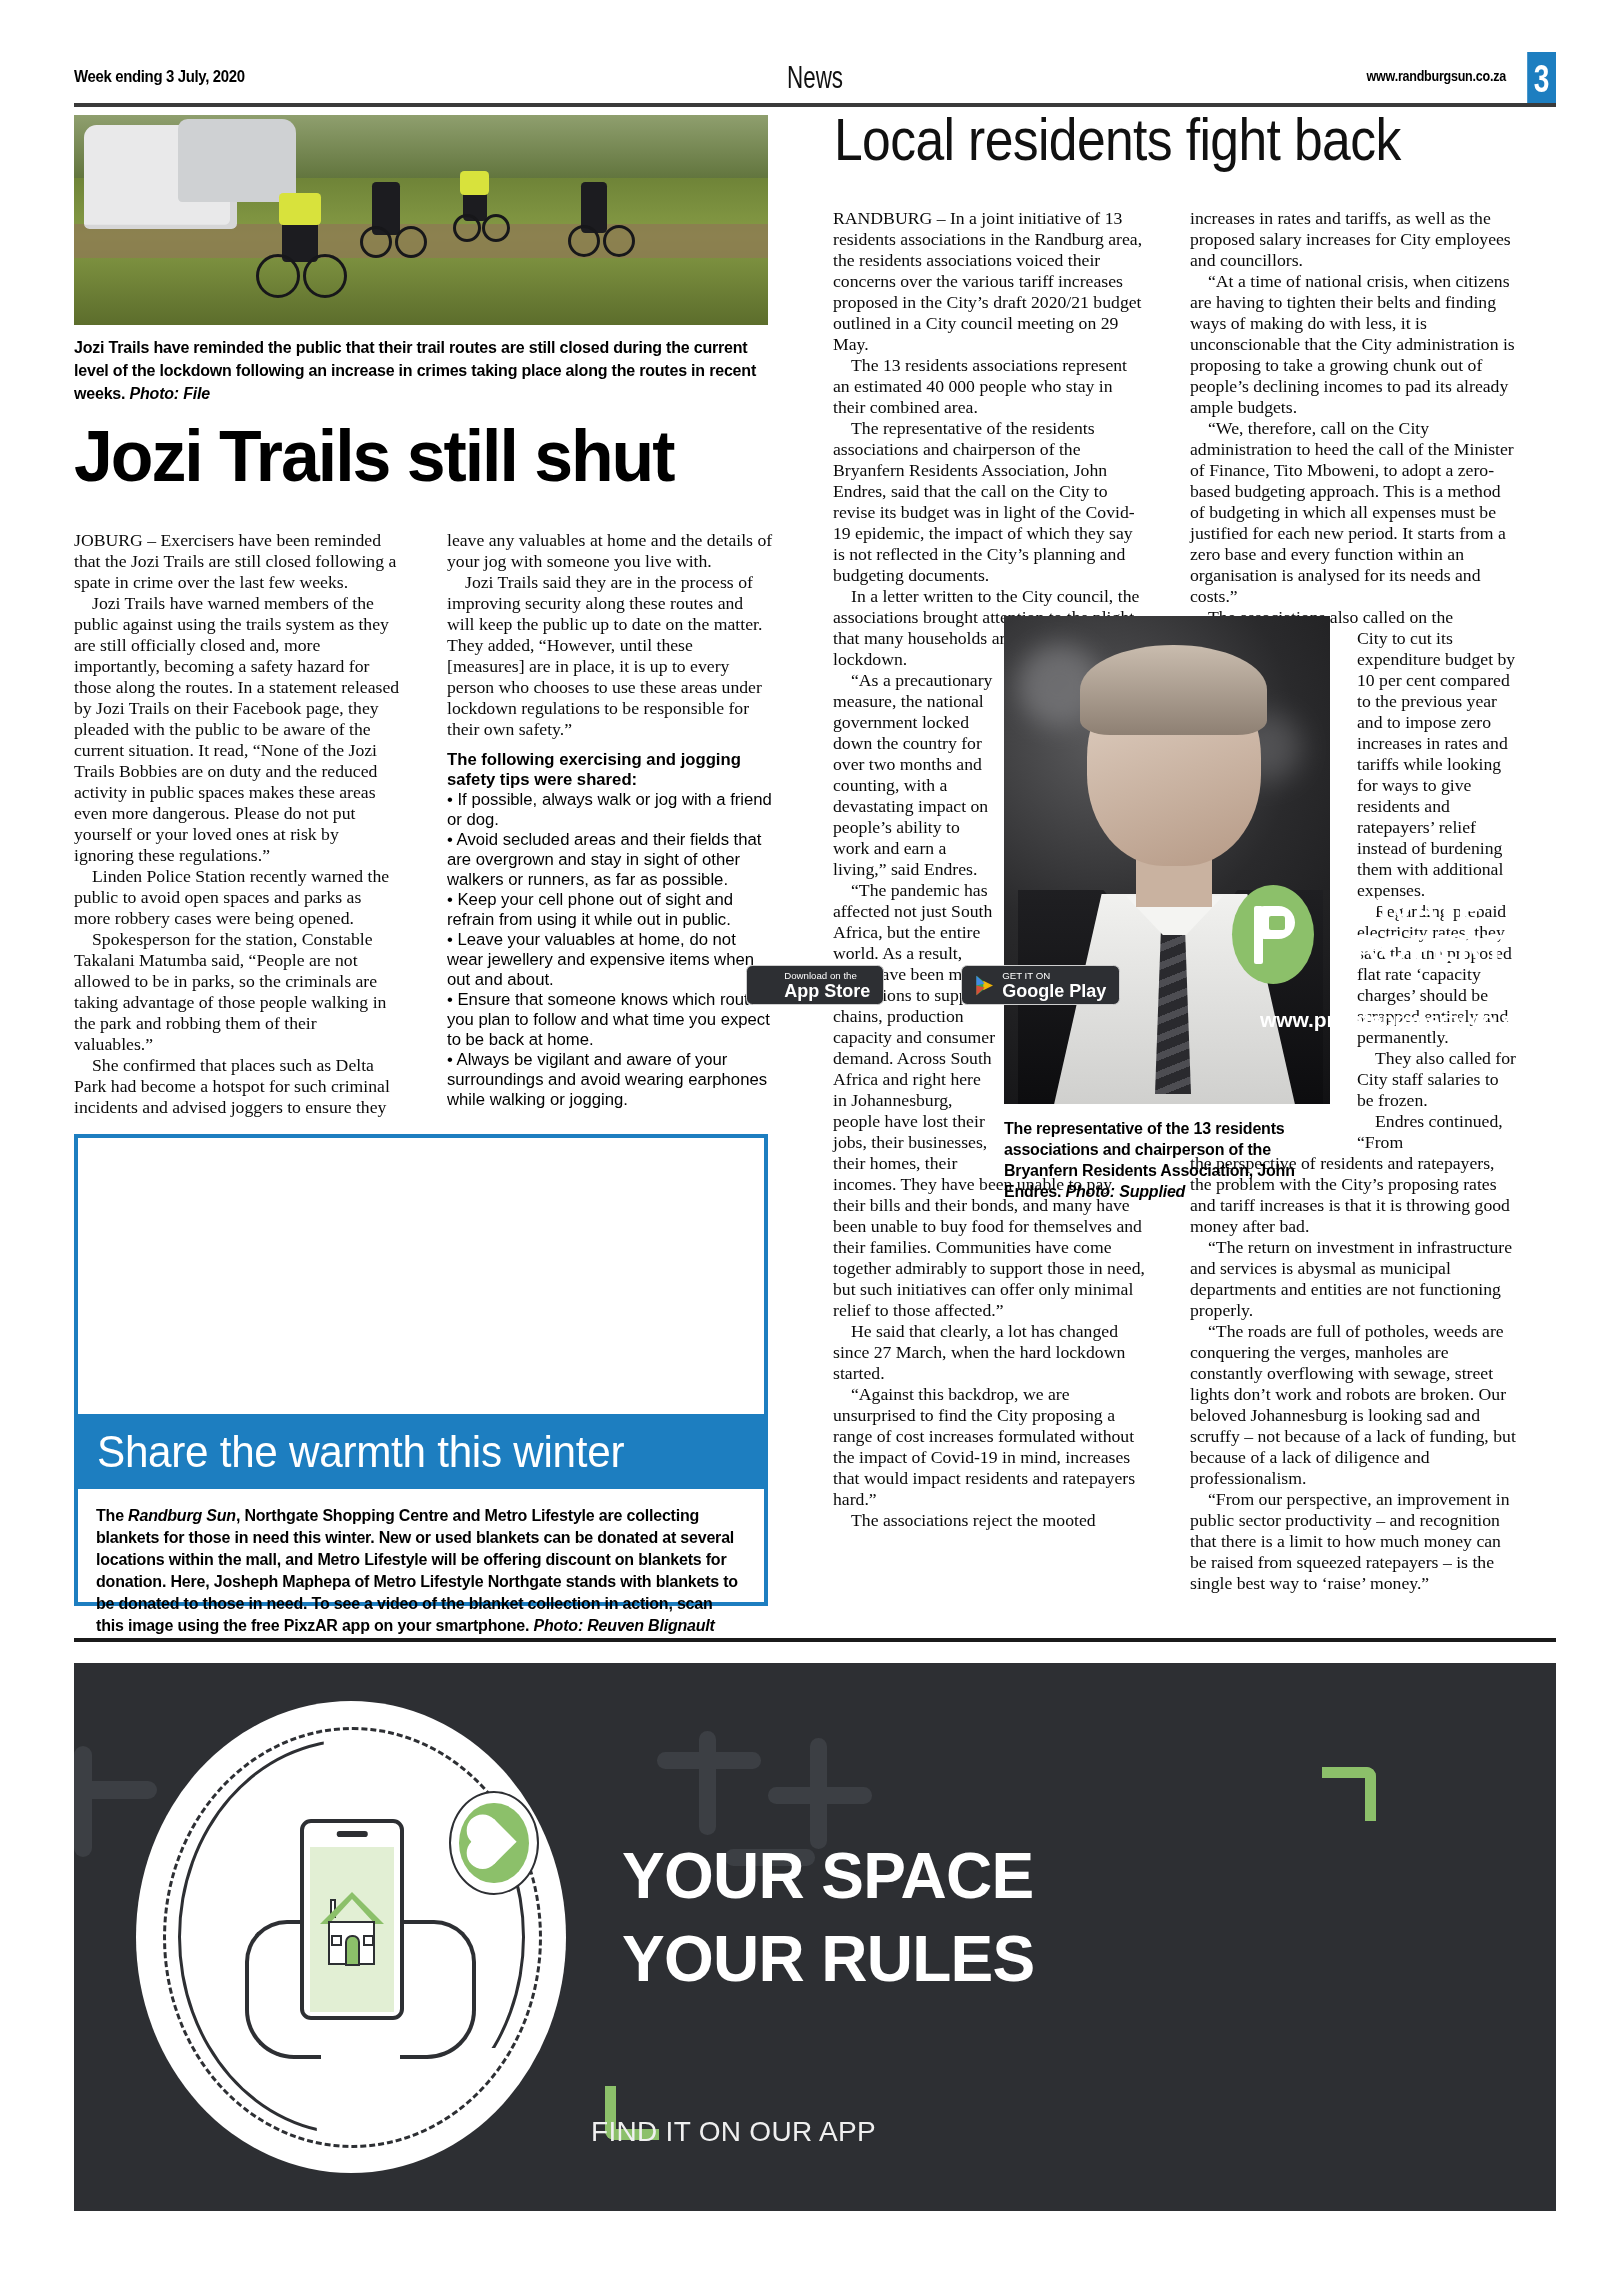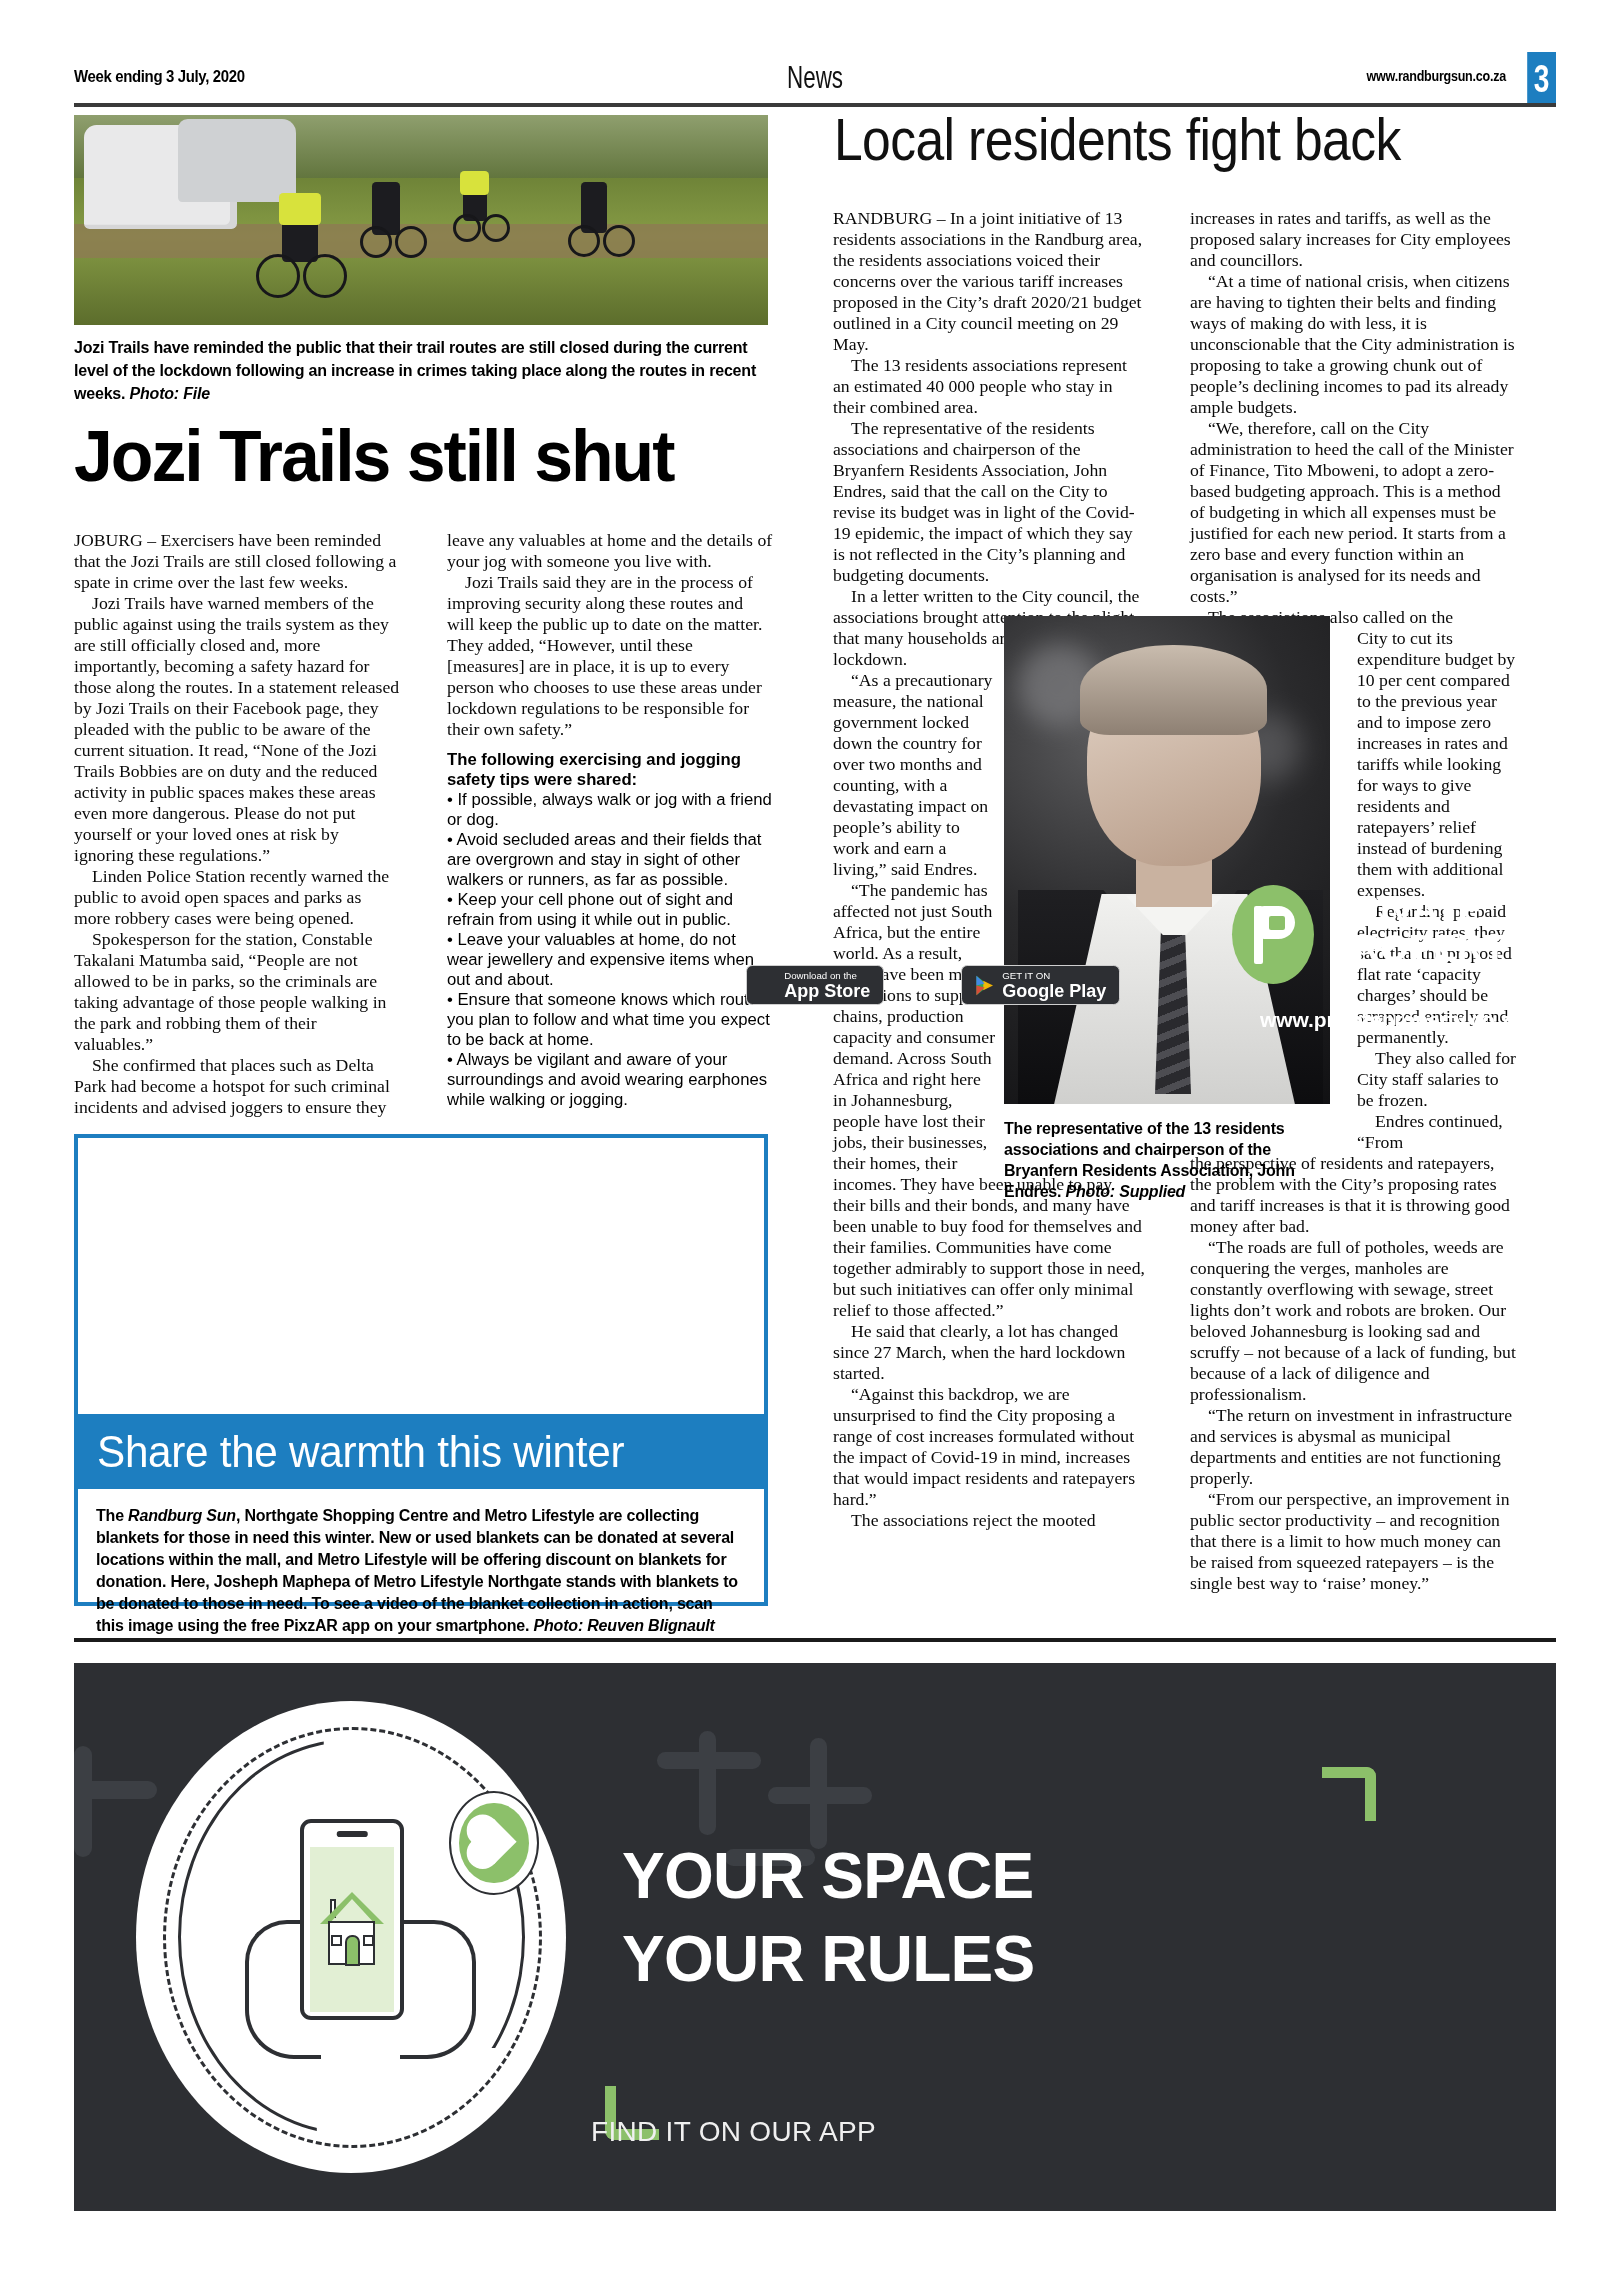--- a/index.html
+++ b/index.html
@@ -424,22 +424,22 @@
       <p>The associations also called on the</p>
     </div>
     <div class="body-serif" style="width:161px;margin-left:167px;">
       <p class="noind">City to cut its expenditure budget by 10 per cent compared to the previous year and to impose zero increases in rates and tariffs while looking for ways to give residents and ratepayers’ relief instead of burdening them with additional expenses.</p>
       <p>Regarding prepaid electricity rates, they said that the proposed flat rate ‘capacity charges’ should be scrapped entirely and permanently.</p>
       <p>They also called for City staff salaries to be frozen.</p>
       <p>Endres continued, “From</p>
     </div>
     <div class="body-serif" style="width:328px;">
       <p class="noind">the perspective of residents and ratepayers, the problem with the City’s proposing rates and tariff increases is that it is throwing good money after bad.</p>
+      <p>“The return on investment in infrastructure and services is abysmal as municipal departments and entities are not functioning properly.</p>
       <p>“The roads are full of potholes, weeds are conquering the verges, manholes are constantly overflowing with sewage, street lights don’t work and robots are broken. Our beloved Johannesburg is looking sad and scruffy – not because of a lack of funding, but because of a lack of diligence and professionalism.</p>
-      <p>“The return on investment in infrastructure and services is abysmal as municipal departments and entities are not functioning properly.</p>
       <p>“From our perspective, an improvement in public sector productivity – and recognition that there is a limit to how much money can be raised from squeezed ratepayers – is the single best way to ‘raise’ money.”</p>
     </div>
   </div>
 
   <div class="r-photo">
     <div class="bg"></div>
     <div class="blur1"></div>
     <div class="blur2"></div>
     <div class="blur3"></div>
     <div class="jacket"></div>

